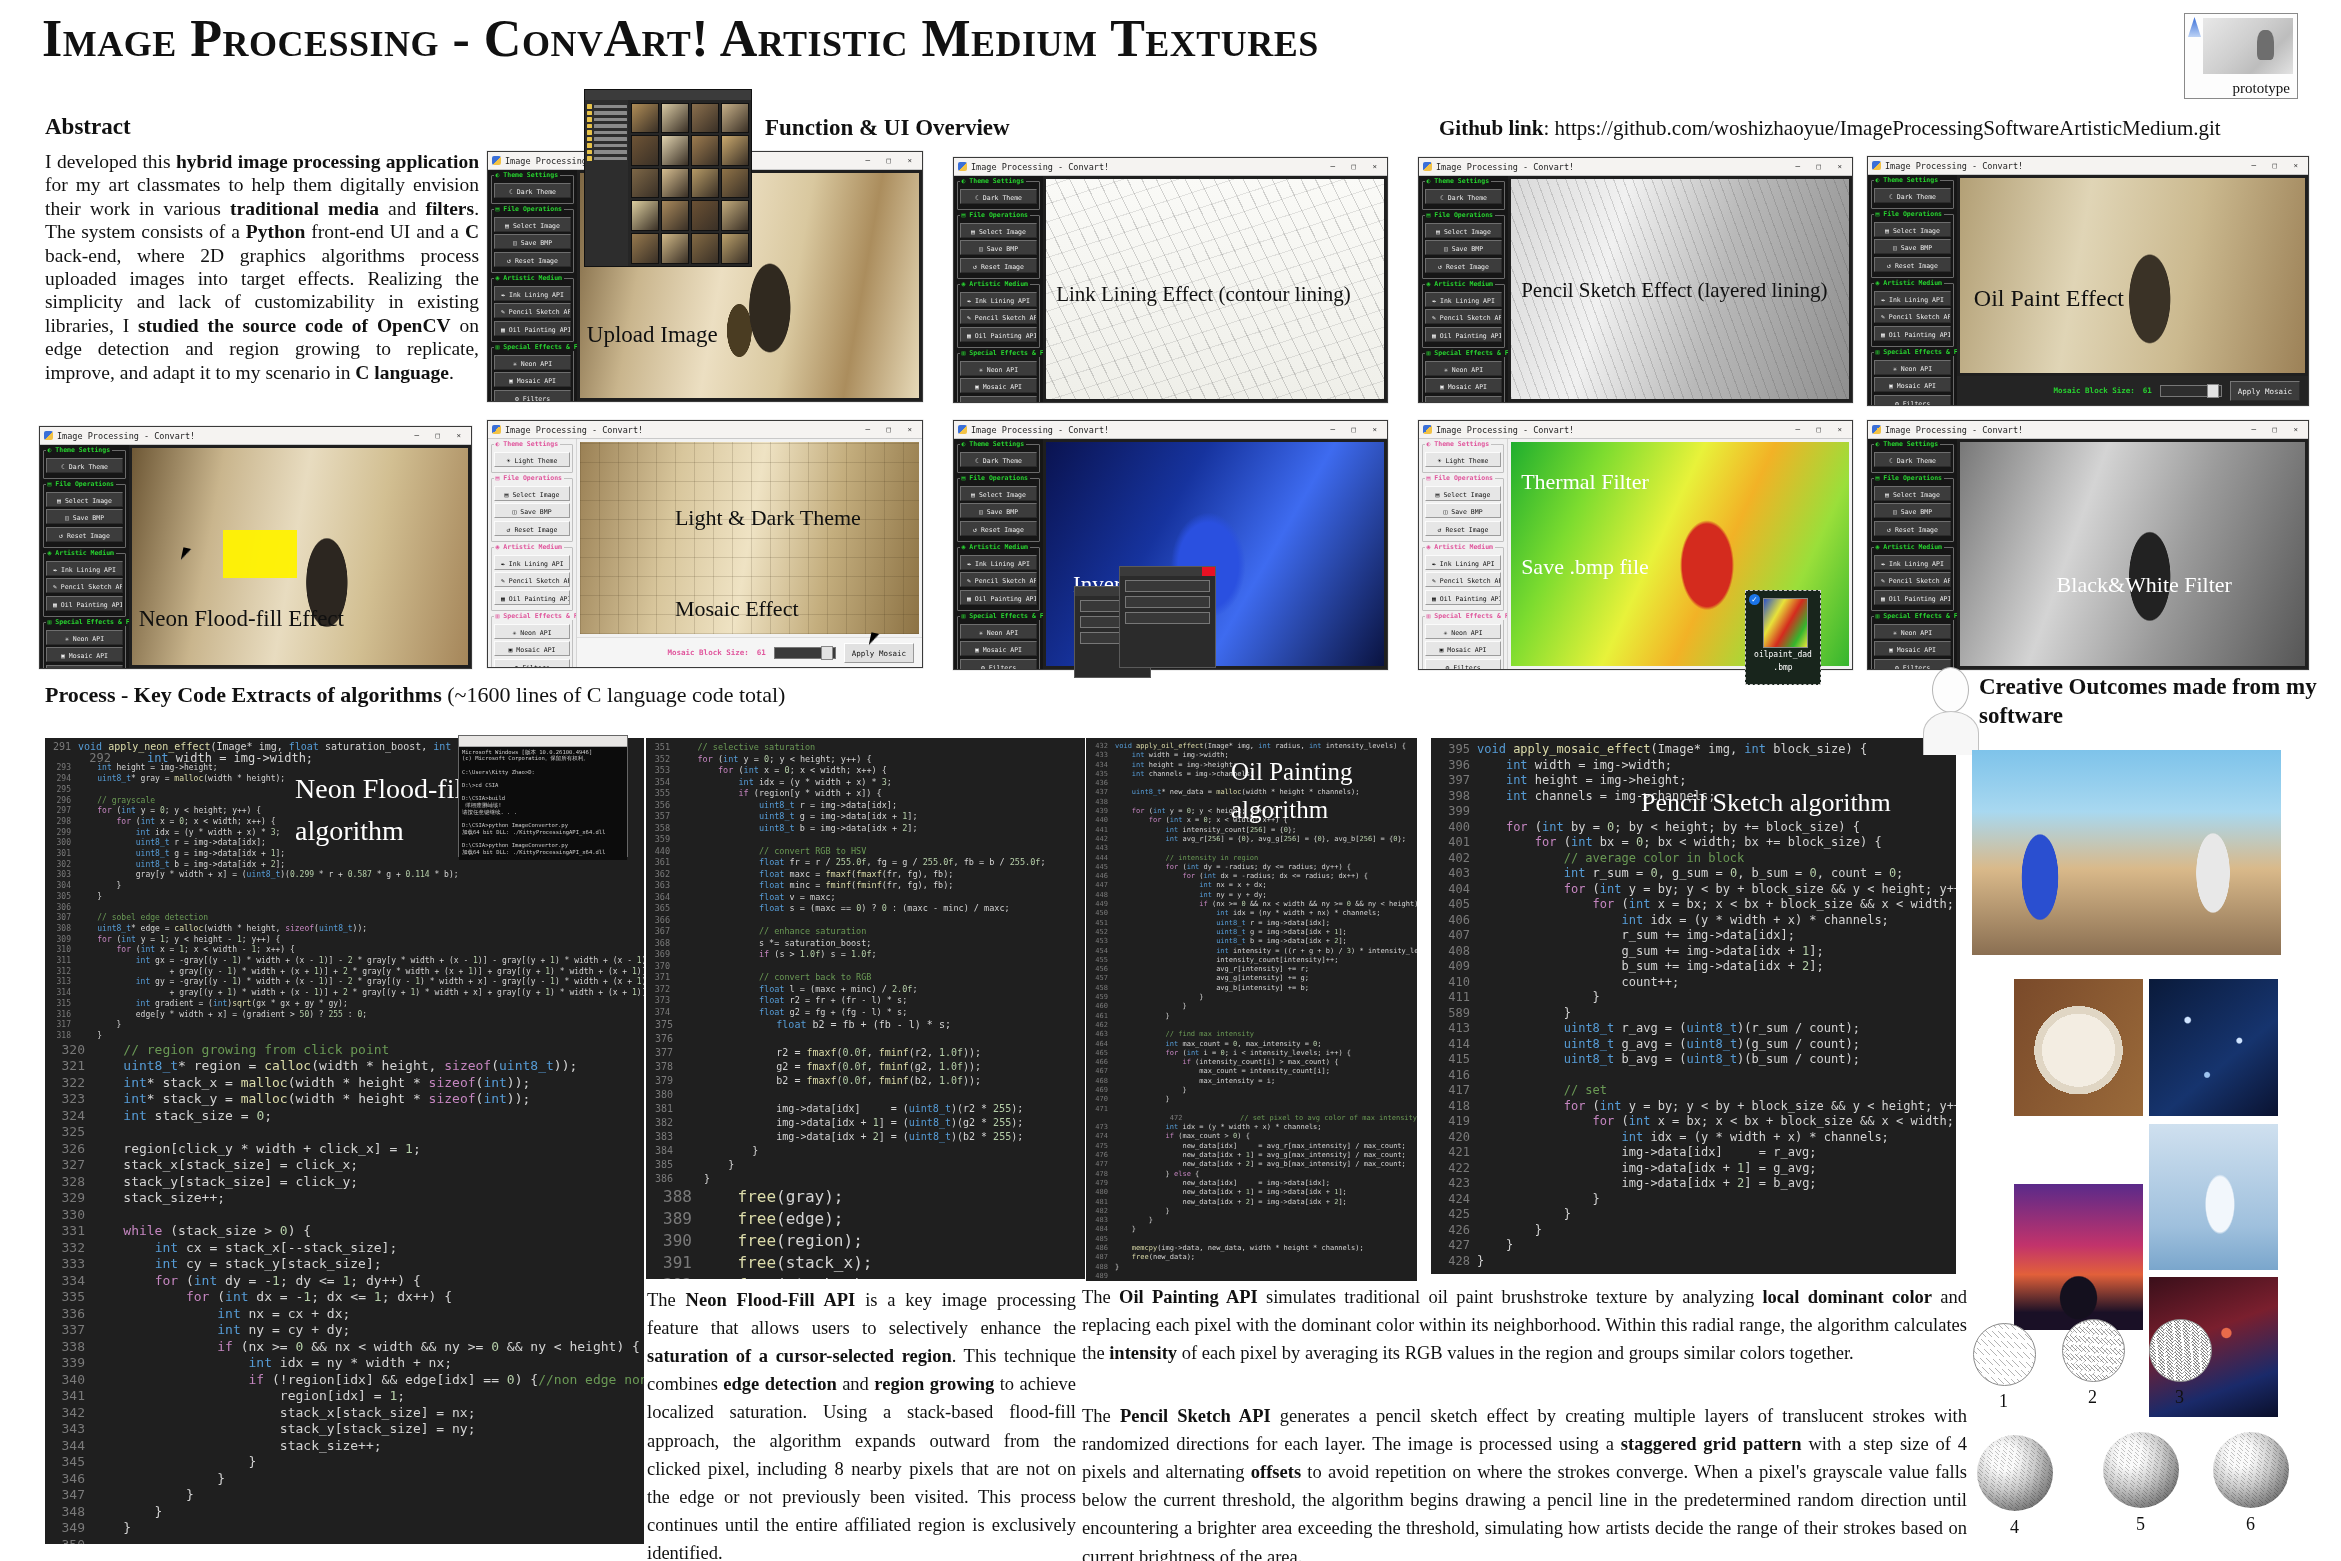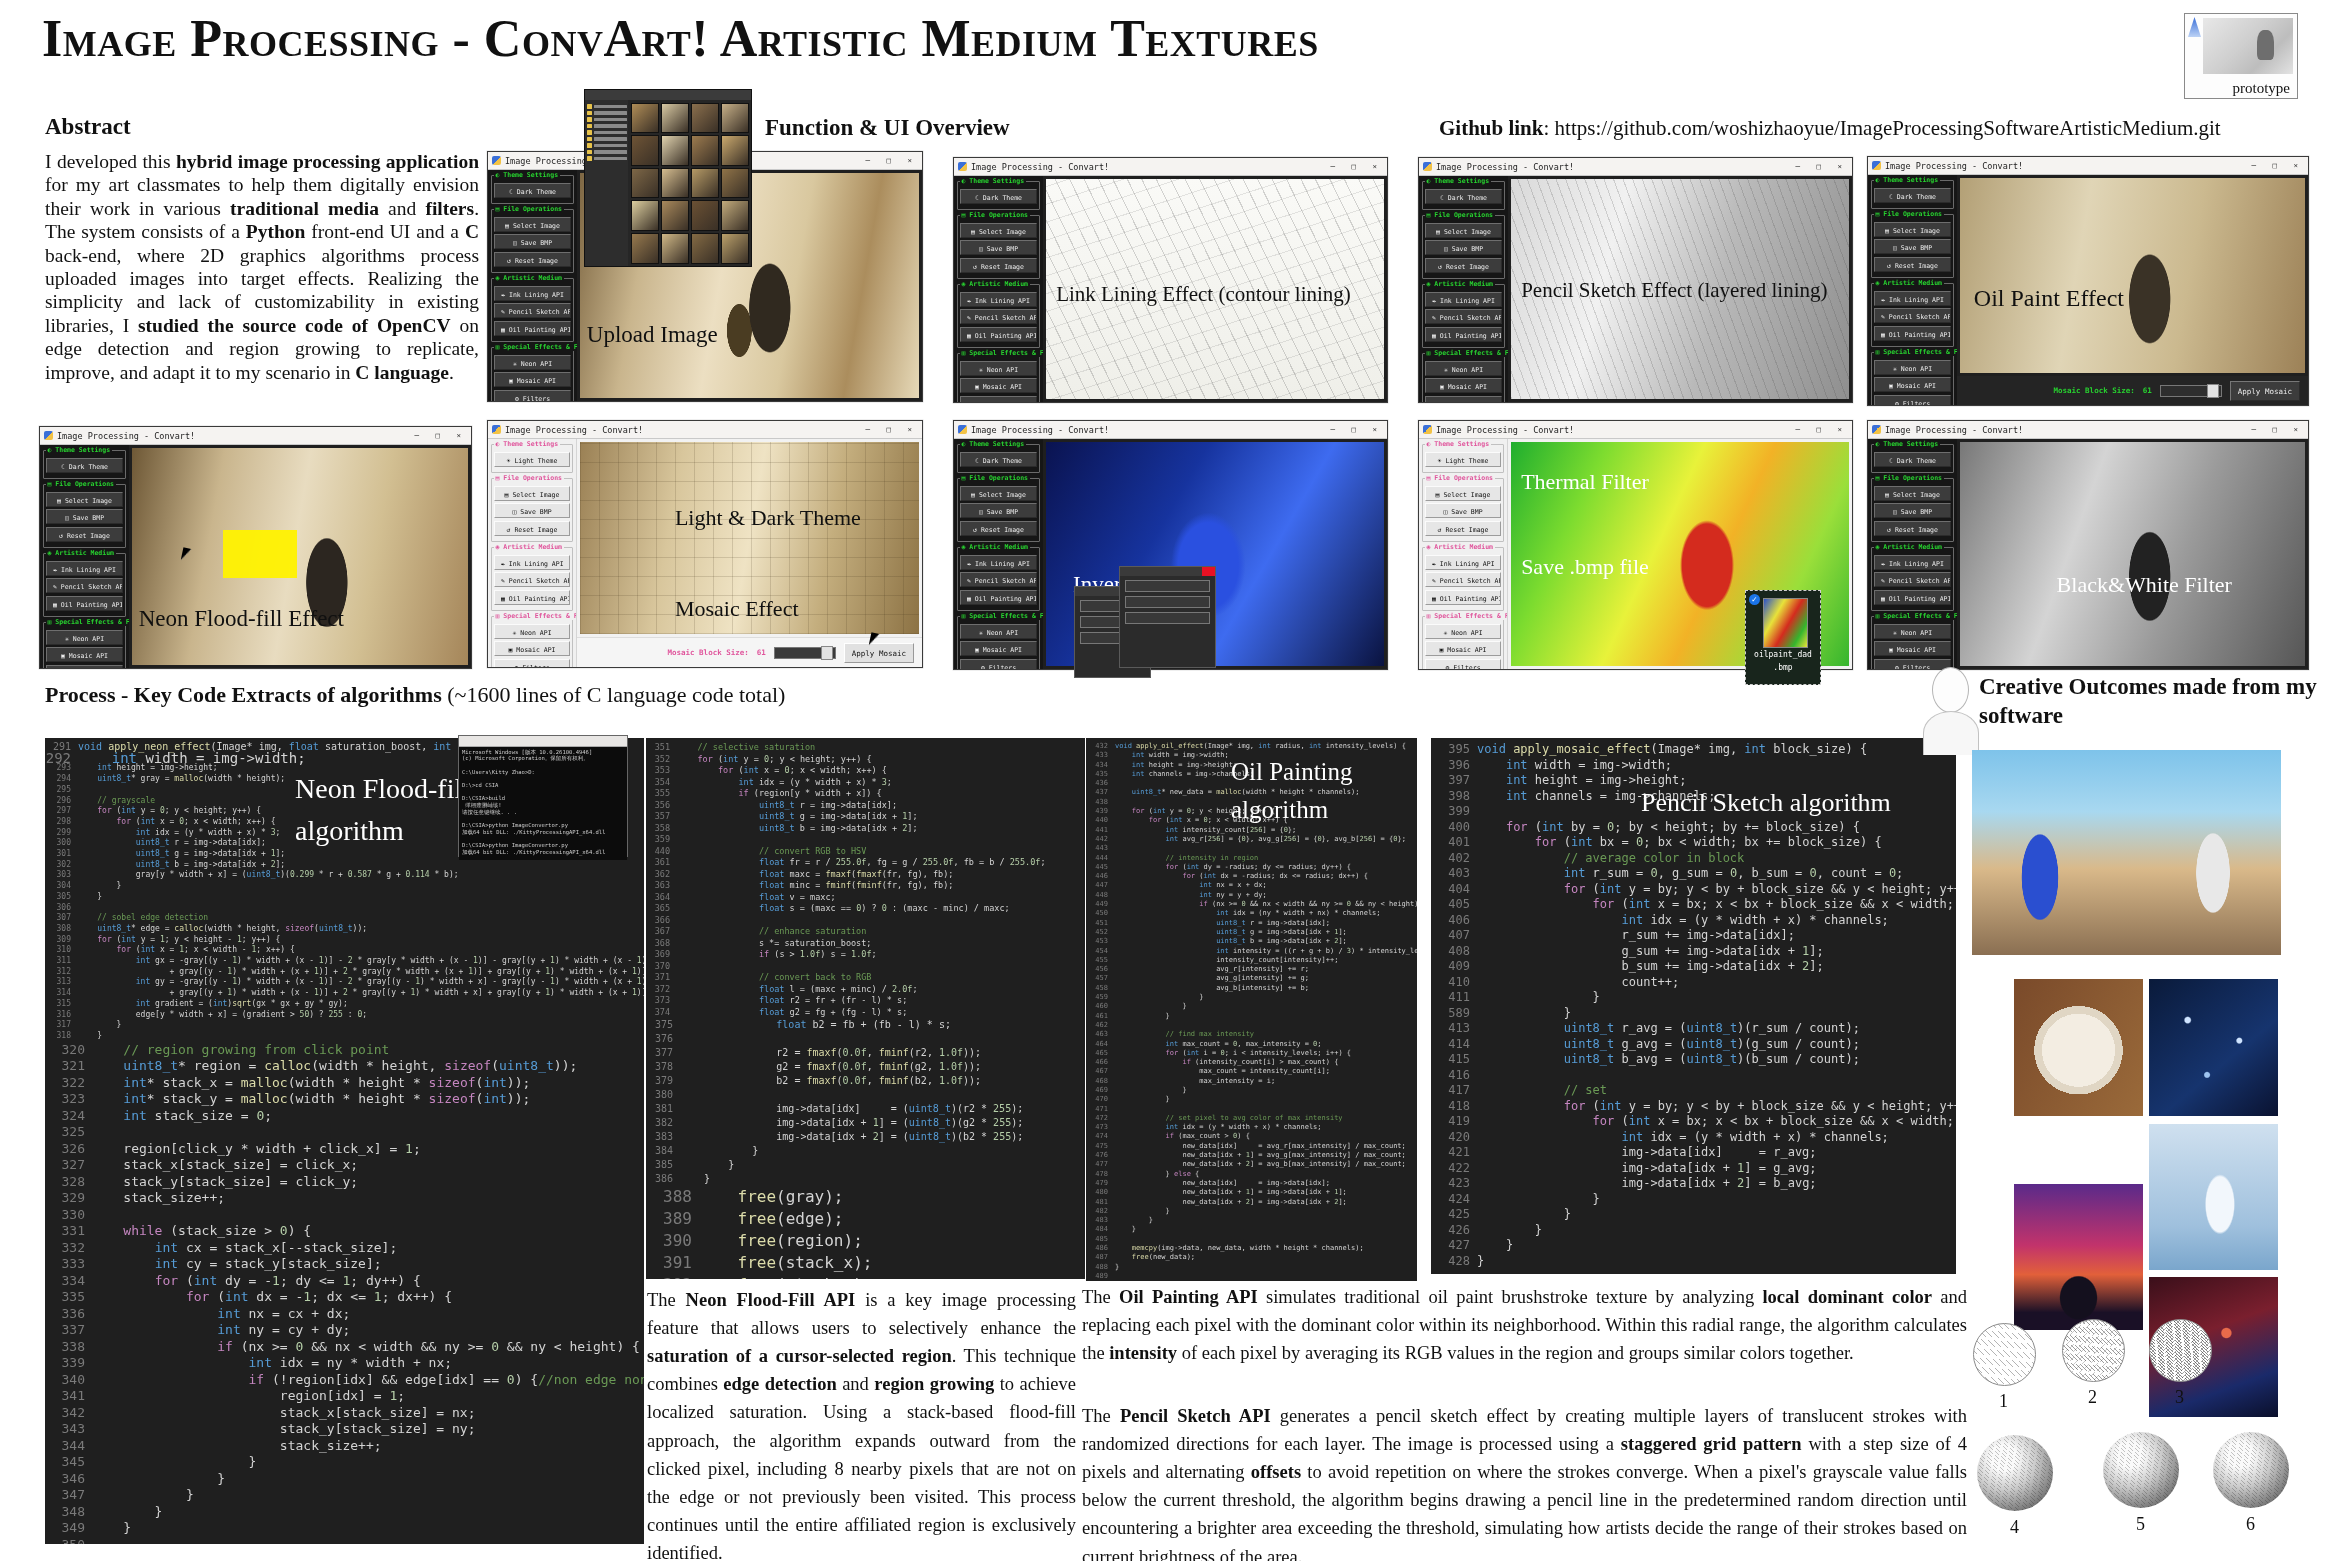--- a/index.html
+++ b/index.html
@@ -664,21 +664,21 @@
           <div class="gthumb" style="background: linear-gradient(135deg, rgb(186, 160, 107), rgb(58, 48, 38));"></div>
         </div>
     </div>
   </div>
 
   <div class="abs" id="process-heading"><b>Process - Key Code Extracts of algorithms</b> (~1600 lines of C language code total)</div>
 
   <div class="abs" id="code-layer">
       <div class="codepanel" style="left: 45px; top: 738px; width: 599px; height: 806px;">
         <div class="cline" style="font-size: 10px; line-height: 10.7px;"><span class="ln" style="width:26px">291</span><span class="cc"><span class="c-ty">void</span> <span class="c-fn">apply_neon_effect</span>(Image* img, <span class="c-ty">float</span> saturation_boost, <span class="c-ty">int</span> click_x, <span class="c-ty">int</span> click_y) {</span></div>
-        <div class="cline" style="font-size: 14px; line-height: 10.7px;"><span class="ln" style="width:26px">292</span><span class="cc">    <span class="c-ty">int</span> width = img-&gt;width;</span></div>
+        <div class="cline" style="font-size: 12px; line-height: 10.7px; padding-left: 40px;"><span class="ln" style="width:26px">292</span><span class="cc">    <span class="c-ty">int</span> width = img-&gt;width;</span></div>
         <div class="cline" style="font-size: 8px; line-height: 10.7px;"><span class="ln" style="width:26px">293</span><span class="cc">    <span class="c-ty">int</span> height = img-&gt;height;</span></div>
         <div class="cline" style="font-size: 8px; line-height: 10.7px;"><span class="ln" style="width:26px">294</span><span class="cc">    <span class="c-ty">uint8_t</span>* gray = <span class="c-fn">malloc</span>(width * height);</span></div>
         <div class="cline" style="font-size: 8px; line-height: 10.7px;"><span class="ln" style="width:26px">295</span><span class="cc"></span></div>
         <div class="cline" style="font-size: 8px; line-height: 10.7px;"><span class="ln" style="width:26px">296</span><span class="cc"><span class="c-com">    // grayscale</span></span></div>
         <div class="cline" style="font-size: 8px; line-height: 10.7px;"><span class="ln" style="width:26px">297</span><span class="cc">    <span class="c-kw">for</span> (<span class="c-ty">int</span> y = <span class="c-num">0</span>; y &lt; height; y++) {</span></div>
         <div class="cline" style="font-size: 8px; line-height: 10.7px;"><span class="ln" style="width:26px">298</span><span class="cc">        <span class="c-kw">for</span> (<span class="c-ty">int</span> x = <span class="c-num">0</span>; x &lt; width; x++) {</span></div>
         <div class="cline" style="font-size: 8px; line-height: 10.7px;"><span class="ln" style="width:26px">299</span><span class="cc">            <span class="c-ty">int</span> idx = (y * width + x) * <span class="c-num">3</span>;</span></div>
         <div class="cline" style="font-size: 8px; line-height: 10.7px;"><span class="ln" style="width:26px">300</span><span class="cc">            <span class="c-ty">uint8_t</span> r = img-&gt;data[idx];</span></div>
         <div class="cline" style="font-size: 8px; line-height: 10.7px;"><span class="ln" style="width:26px">301</span><span class="cc">            <span class="c-ty">uint8_t</span> g = img-&gt;data[idx + <span class="c-num">1</span>];</span></div>
         <div class="cline" style="font-size: 8px; line-height: 10.7px;"><span class="ln" style="width:26px">302</span><span class="cc">            <span class="c-ty">uint8_t</span> b = img-&gt;data[idx + <span class="c-num">2</span>];</span></div>
@@ -809,21 +809,21 @@
         <div class="cline" style="font-size: 7px; line-height: 9.3px;"><span class="ln" style="width:22px">462</span><span class="cc"></span></div>
         <div class="cline" style="font-size: 7px; line-height: 9.3px;"><span class="ln" style="width:22px">463</span><span class="cc"><span class="c-com">            // find max intensity</span></span></div>
         <div class="cline" style="font-size: 7px; line-height: 9.3px;"><span class="ln" style="width:22px">464</span><span class="cc">            <span class="c-ty">int</span> max_count = <span class="c-num">0</span>, max_intensity = <span class="c-num">0</span>;</span></div>
         <div class="cline" style="font-size: 7px; line-height: 9.3px;"><span class="ln" style="width:22px">465</span><span class="cc">            <span class="c-kw">for</span> (<span class="c-ty">int</span> i = <span class="c-num">0</span>; i &lt; intensity_levels; i++) {</span></div>
         <div class="cline" style="font-size: 7px; line-height: 9.3px;"><span class="ln" style="width:22px">466</span><span class="cc">                <span class="c-kw">if</span> (intensity_count[i] &gt; max_count) {</span></div>
         <div class="cline" style="font-size: 7px; line-height: 9.3px;"><span class="ln" style="width:22px">467</span><span class="cc">                    max_count = intensity_count[i];</span></div>
         <div class="cline" style="font-size: 7px; line-height: 9.3px;"><span class="ln" style="width:22px">468</span><span class="cc">                    max_intensity = i;</span></div>
         <div class="cline" style="font-size: 7px; line-height: 9.3px;"><span class="ln" style="width:22px">469</span><span class="cc">                }</span></div>
         <div class="cline" style="font-size: 7px; line-height: 9.3px;"><span class="ln" style="width:22px">470</span><span class="cc">            }</span></div>
         <div class="cline" style="font-size: 7px; line-height: 9.3px;"><span class="ln" style="width:22px">471</span><span class="cc"></span></div>
-        <div class="cline" style="font-size: 7px; line-height: 9.3px;"><span class="ln" style="width:22px">472</span><span class="cc"><span class="c-com">            // set pixel to avg color of max intensity</span></span></div>
+        <div class="cline" style="font-size: 7px; line-height: 9.3px; justify-content: flex-end;"><span class="ln" style="width:22px">472</span><span class="cc"><span class="c-com">            // set pixel to avg color of max intensity</span></span></div>
         <div class="cline" style="font-size: 7px; line-height: 9.3px;"><span class="ln" style="width:22px">473</span><span class="cc">            <span class="c-ty">int</span> idx = (y * width + x) * channels;</span></div>
         <div class="cline" style="font-size: 7px; line-height: 9.3px;"><span class="ln" style="width:22px">474</span><span class="cc">            <span class="c-kw">if</span> (max_count &gt; <span class="c-num">0</span>) {</span></div>
         <div class="cline" style="font-size: 7px; line-height: 9.3px;"><span class="ln" style="width:22px">475</span><span class="cc">                new_data[idx]     = avg_r[max_intensity] / max_count;</span></div>
         <div class="cline" style="font-size: 7px; line-height: 9.3px;"><span class="ln" style="width:22px">476</span><span class="cc">                new_data[idx + <span class="c-num">1</span>] = avg_g[max_intensity] / max_count;</span></div>
         <div class="cline" style="font-size: 7px; line-height: 9.3px;"><span class="ln" style="width:22px">477</span><span class="cc">                new_data[idx + <span class="c-num">2</span>] = avg_b[max_intensity] / max_count;</span></div>
         <div class="cline" style="font-size: 7px; line-height: 9.3px;"><span class="ln" style="width:22px">478</span><span class="cc">            } <span class="c-kw">else</span> {</span></div>
         <div class="cline" style="font-size: 7px; line-height: 9.3px;"><span class="ln" style="width:22px">479</span><span class="cc">                new_data[idx]     = img-&gt;data[idx];</span></div>
         <div class="cline" style="font-size: 7px; line-height: 9.3px;"><span class="ln" style="width:22px">480</span><span class="cc">                new_data[idx + <span class="c-num">1</span>] = img-&gt;data[idx + <span class="c-num">1</span>];</span></div>
         <div class="cline" style="font-size: 7px; line-height: 9.3px;"><span class="ln" style="width:22px">481</span><span class="cc">                new_data[idx + <span class="c-num">2</span>] = img-&gt;data[idx + <span class="c-num">2</span>];</span></div>
         <div class="cline" style="font-size: 7px; line-height: 9.3px;"><span class="ln" style="width:22px">482</span><span class="cc">            }</span></div>

